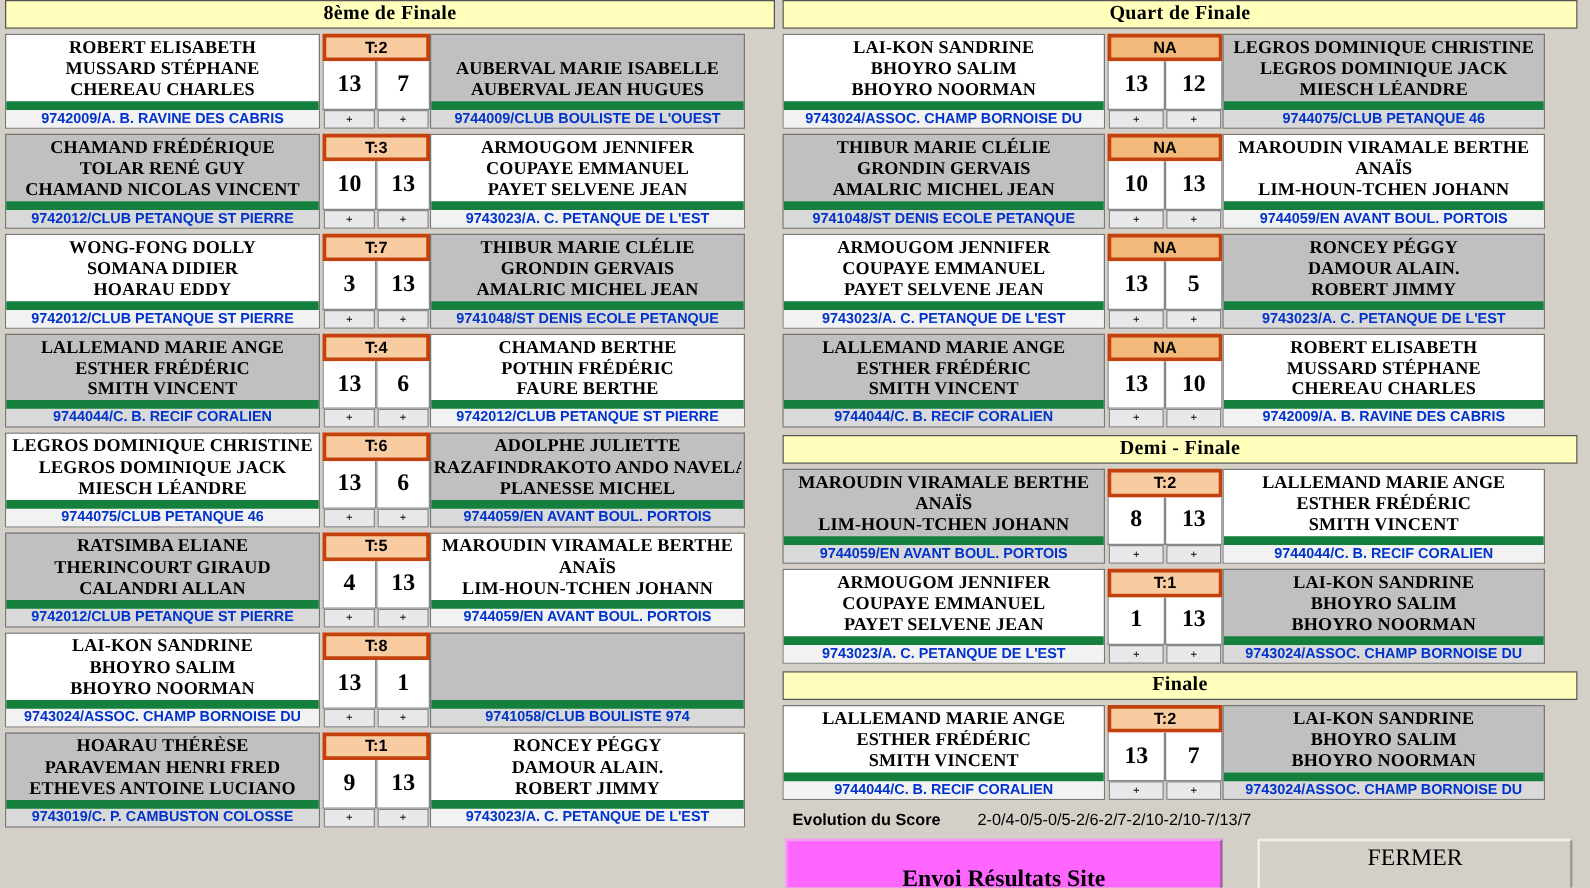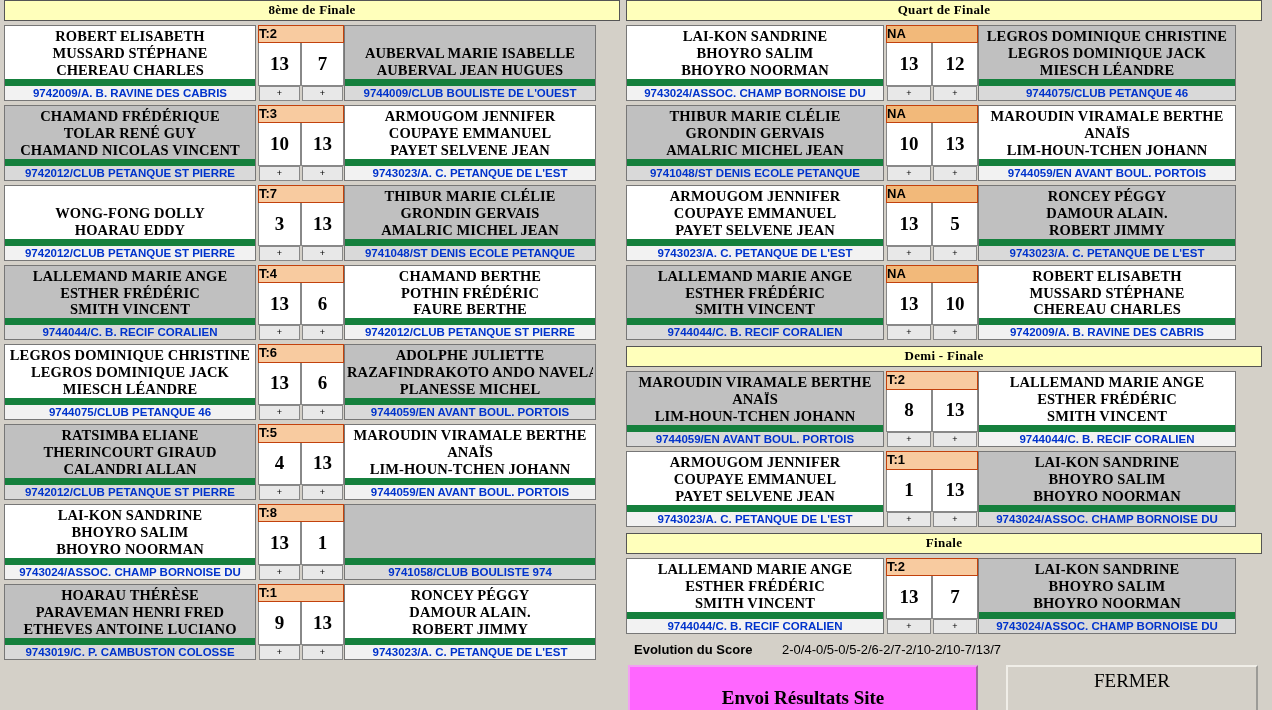--- a/index.html
+++ b/index.html
@@ -18,21 +18,21 @@
     padding: 0 4px;
   }
   .col-left { width: 616px; }
   .col-right { width: 636px; }
 
   .section-header {
     background: #ffffbb;
     border: 1px solid #555;
     text-align: center;
     font-weight: bold;
-    font-size: 13px;
+    font-size: 16px;
     padding: 1px 0 2px 0;
     letter-spacing: .3px;
   }
 
   
   .match {
     display: flex;
     align-items: stretch;
     margin-top: 4px;
   }
@@ -69,21 +69,22 @@
   .team.white .club { background: #f2f2f2; }
 
   .scorebox {
     width: 86px;
     margin-left: 2px;
     display: flex;
     flex-direction: column;
   }
   .tlabel {
     background: #f8cba0;
-    border: 1px solid #c2410c;
+    border: 3px solid #c2410c;
+    text-align: center;
     font-size: 13px;
     font-weight: bold;
     font-family: "Liberation Sans", sans-serif;
     line-height: 1.25;
   }
   .tlabel.na { background: #f2b97a; }
   .scores {
     display: flex;
     flex: 1;
   }
@@ -232,20 +233,21 @@
               <div>COUPAYE EMMANUEL</div>
               <div>PAYET SELVENE JEAN</div>
             </div>
             <div class="club">9743023/A. C. PETANQUE DE L'EST</div>
           </div>
         </div>
         <div class="match">
           <div class="team white">
             <div class="players">
               <div>WONG-FONG DOLLY</div>
+              <div>SOMANA DIDIER</div>
               <div>HOARAU EDDY</div>
             </div>
             <div class="club">9742012/CLUB PETANQUE  ST PIERRE</div>
           </div>
           <div class="scorebox">
             <div class="tlabel">T:7</div>
             <div class="scores">
               <div class="sc">3</div>
               <div class="sc">13</div>
             </div>

